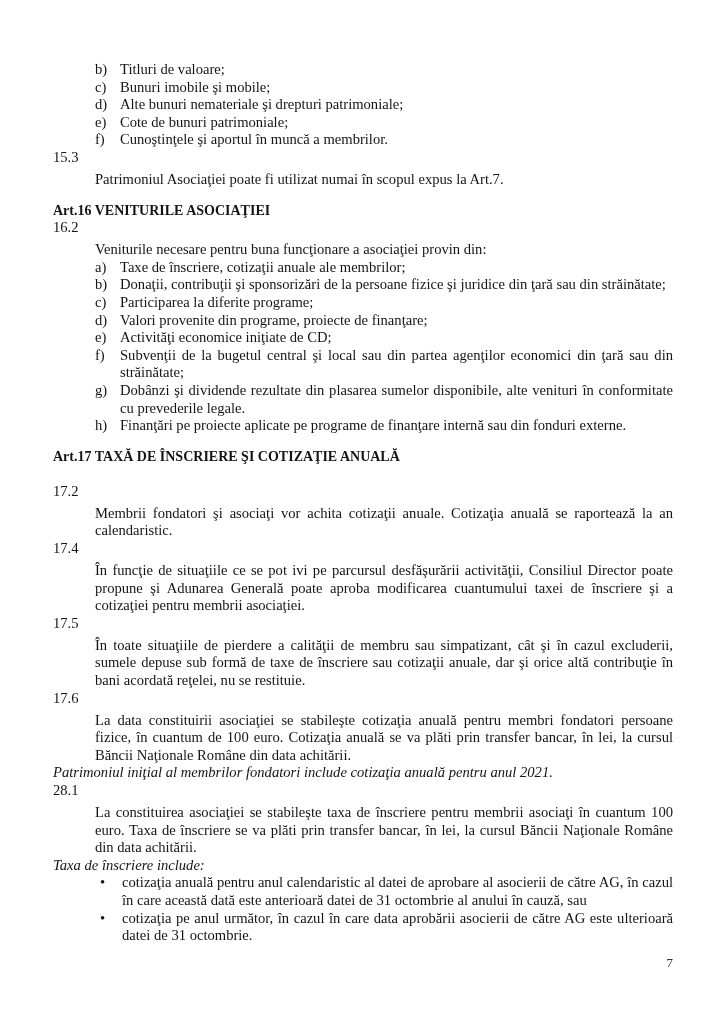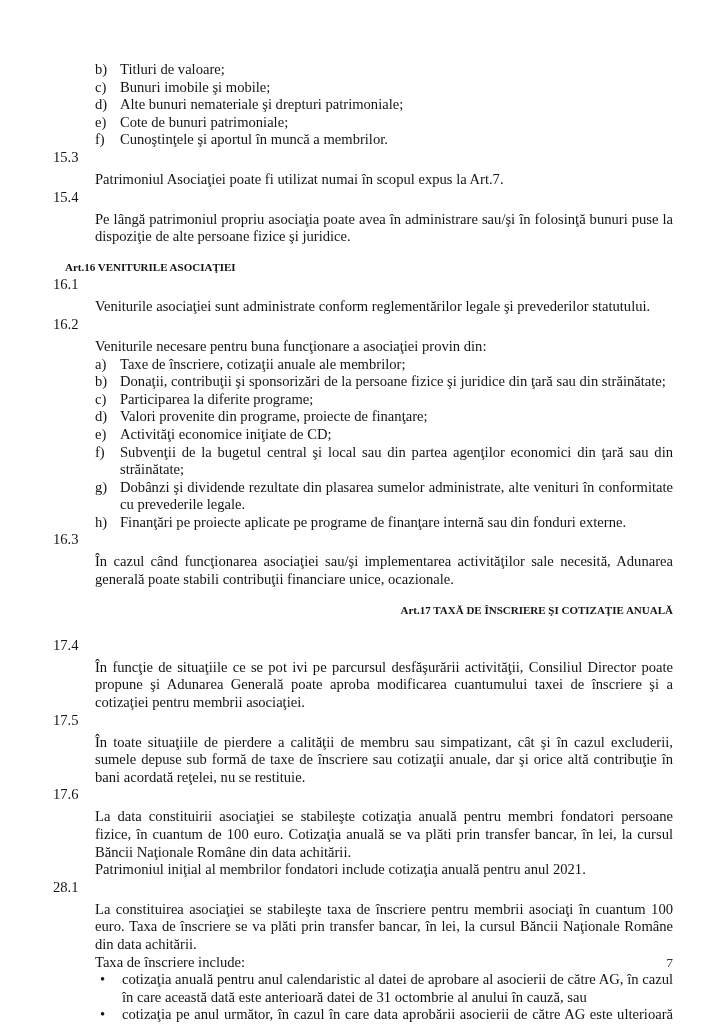--- a/index.html
+++ b/index.html
@@ -16,27 +16,25 @@
     overflow: hidden;
   }
   .content {
     position: absolute;
     left: 53px;
     top: 61px;
     width: 620px;
   }
   .heading {
     font-weight: bold;
-    font-size: 11px;
+    font-size: 14px;
     margin-top: 13px;
-    margin-left: 12px;
   }
   .heading.blank-after {
     margin-bottom: 17.6px;
-    text-align: right;
   }
   .clause {
     display: flex;
   }
   .clause .num {
     flex: 0 0 42px;
   }
   .clause .body {
     flex: 1;
     text-align: justify;
@@ -59,22 +57,22 @@
   }
   .bullet-item .bullet {
     flex: 0 0 27px;
     padding-left: 5px;
   }
   .bullet-item .body {
     flex: 1;
     text-align: justify;
   }
   .cont-para {
-    margin-left: 42px;
     text-align: justify;
+    font-style: italic;
   }
   .page-number {
     position: absolute;
     top: 954px;
     right: 51px;
     font-size: 13.5px;
     color: #333;
   }
 </style>
 </head>
@@ -101,31 +99,23 @@
     </div>
     <div class="letter-item">
       <span class="llabel">f)</span>
       <span class="body">Cunoştinţele şi aportul în muncă a membrilor.</span>
     </div>
 
     <div class="clause">
       <span class="num">15.3</span>
       <span class="body">Patrimoniul Asociaţiei poate fi utilizat numai în scopul expus la Art.7.</span>
     </div>
-    <div class="clause">
-      <span class="num">15.4</span>
-      <span class="body">Pe lângă patrimoniul propriu asociaţia poate avea în administrare sau/şi în folosinţă bunuri puse la dispoziţie de alte persoane fizice şi juridice.</span>
-    </div>
 
     <div class="heading">Art.16 VENITURILE ASOCIAŢIEI</div>
 
-    <div class="clause">
-      <span class="num">16.1</span>
-      <span class="body">Veniturile asociaţiei sunt administrate conform reglementărilor legale şi prevederilor statutului.</span>
-    </div>
     <div class="clause">
       <span class="num">16.2</span>
       <span class="body">Veniturile necesare pentru buna funcţionare a asociaţiei provin din:</span>
     </div>
 
     <div class="letter-item">
       <span class="llabel">a)</span>
       <span class="body">Taxe de înscriere, cotizaţii anuale ale membrilor;</span>
     </div>
     <div class="letter-item">
@@ -143,34 +133,34 @@
     <div class="letter-item">
       <span class="llabel">e)</span>
       <span class="body">Activităţi economice iniţiate de CD;</span>
     </div>
     <div class="letter-item">
       <span class="llabel">f)</span>
       <span class="body">Subvenţii de la bugetul central şi local sau din partea agenţilor economici din ţară sau din străinătate;</span>
     </div>
     <div class="letter-item">
       <span class="llabel">g)</span>
-      <span class="body">Dobânzi şi dividende rezultate din plasarea sumelor administrate, alte venituri în conformitate cu prevederile legale.</span>
+      <span class="body">Dobânzi şi dividende rezultate din plasarea sumelor disponibile, alte venituri în conformitate cu prevederile legale.</span>
     </div>
     <div class="letter-item">
       <span class="llabel">h)</span>
       <span class="body">Finanţări pe proiecte aplicate pe programe de finanţare internă sau din fonduri externe.</span>
     </div>
 
-    <div class="clause">
-      <span class="num">16.3</span>
-      <span class="body">În cazul când funcţionarea asociaţiei sau/şi implementarea activităţilor sale necesită, Adunarea generală poate stabili contribuţii financiare unice, ocazionale.</span>
-    </div>
 
     <div class="heading blank-after">Art.17 TAXĂ DE ÎNSCRIERE ŞI COTIZAŢIE ANUALĂ</div>
 
+    <div class="clause">
+      <span class="num">17.2</span>
+      <span class="body">Membrii fondatori şi asociaţi vor achita cotizaţii anuale. Cotizaţia anuală se raportează la an calendaristic.</span>
+    </div>
     <div class="clause">
       <span class="num">17.4</span>
       <span class="body">În funcţie de situaţiile ce se pot ivi pe parcursul desfăşurării activităţii, Consiliul Director poate propune şi Adunarea Generală poate aproba modificarea cuantumului taxei de înscriere şi a cotizaţiei pentru membrii asociaţiei.</span>
     </div>
     <div class="clause">
       <span class="num">17.5</span>
       <span class="body">În toate situaţiile de pierdere a calităţii de membru sau simpatizant, cât şi în cazul excluderii, sumele depuse sub formă de taxe de înscriere sau cotizaţii anuale, dar şi orice altă contribuţie în bani acordată reţelei, nu se restituie.</span>
     </div>
     <div class="clause">
       <span class="num">17.6</span>

